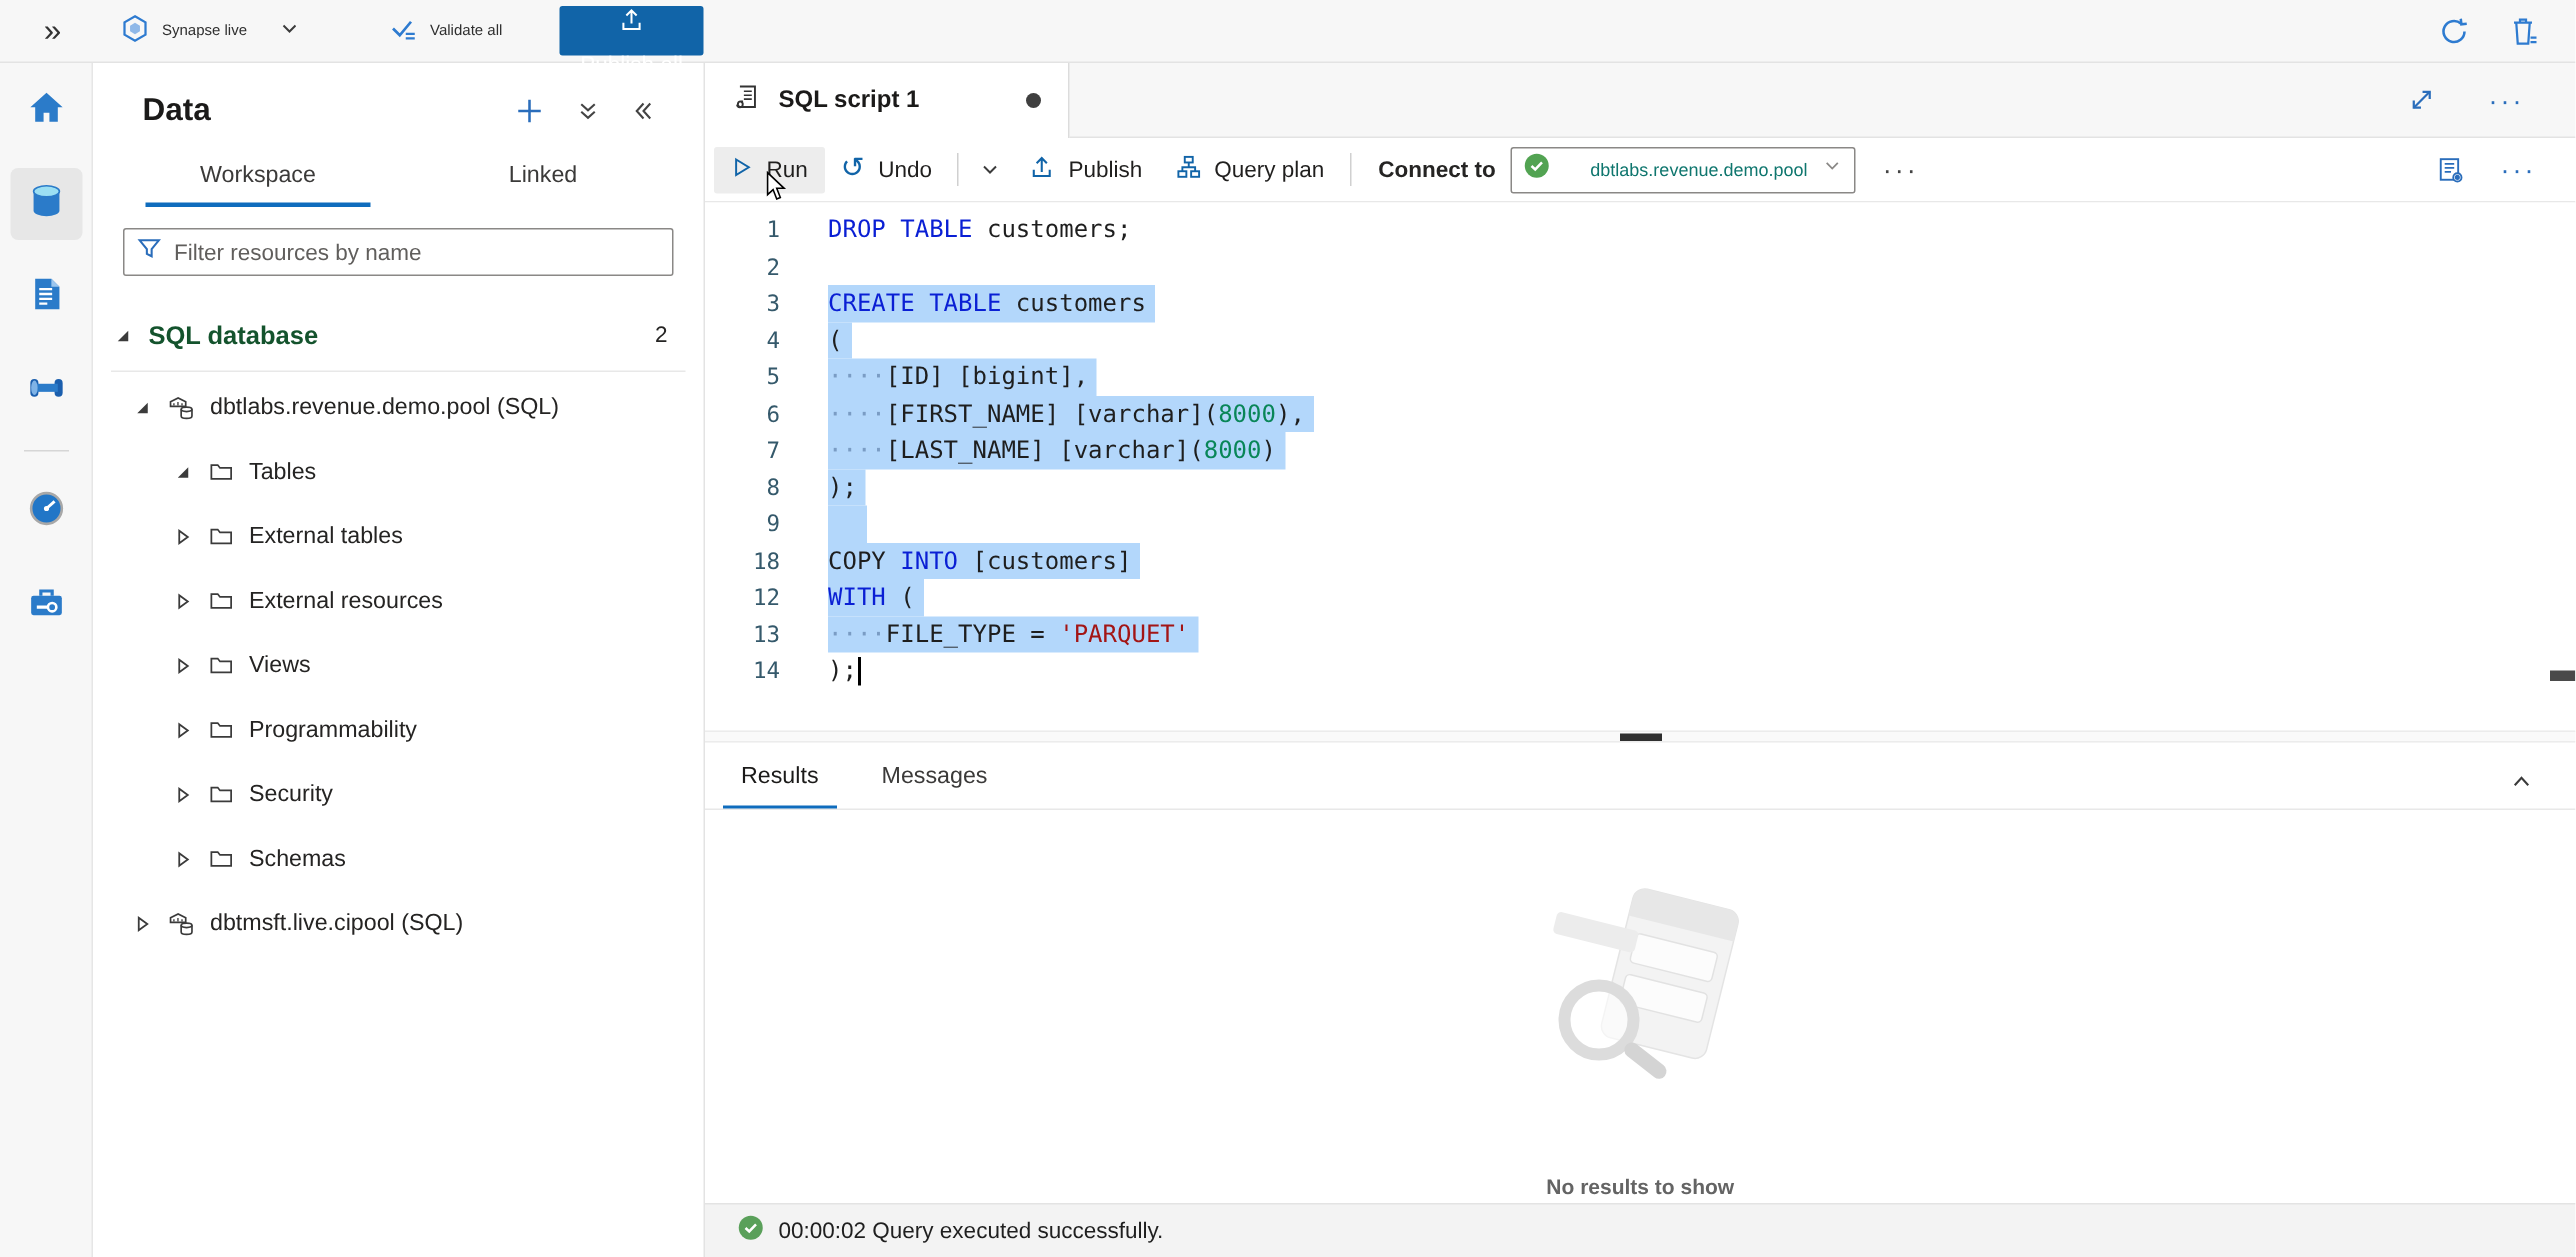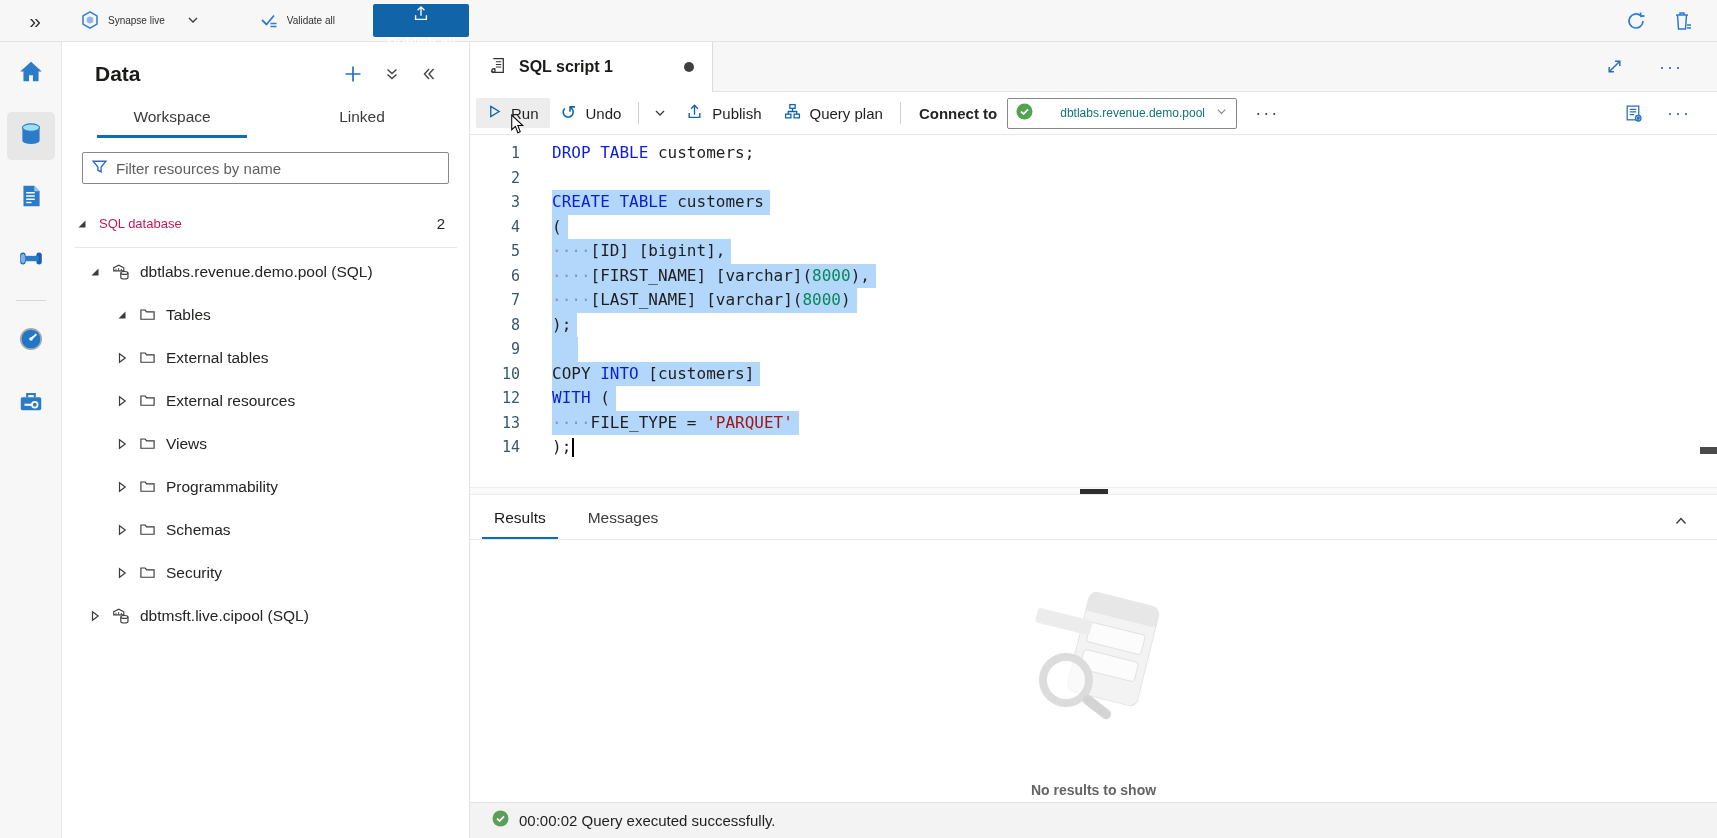--- a/index.html
+++ b/index.html
@@ -32,21 +32,21 @@
   .dp-title { font-size:21px; font-weight:bold; color:#1b1a19; }
   .dp-actions { margin-left:auto; display:flex; align-items:center; gap:17px; }
   .dp-tabs { display:flex; padding:14px 0 0 35px; gap:40px; }
   .dp-tab { width:150px; text-align:center; font-size:15.5px; color:#3b3a39; padding-bottom:9px; border-bottom:3px solid transparent; cursor:pointer; }
   .dp-tab.active { border-bottom-color:#0f6cbd; }
   .filterbox { margin:14px 20px 10px 20px; border:1px solid #8a8886; border-radius:2px; height:32px; display:flex; align-items:center; padding:0 8px; gap:8px; }
   .filterbox input { border:none; outline:none; flex:1; font-size:15px; font-family:inherit; color:#252423; background:transparent; }
   .filterbox input::placeholder { color:#605e5c; }
   .tree { flex:1; overflow:hidden; padding-top:8px; }
   .tree-row { height:43px; display:flex; align-items:center; gap:10px; cursor:pointer; font-size:15.5px; color:#252423; }
-  .tree-root-label { font-size:13px; font-weight:400; color:#be185d; }
+  .tree-root-label { font-size:17px; font-weight:700; color:#14532d; }
   .tree-count { margin-left:auto; padding-right:24px; font-size:15px; color:#252423; }
   .twisty { width:14px; display:flex; justify-content:center; flex:0 0 14px; }
   .tree-ico { display:flex; align-items:center; }
   .tree-divider { border-top:1px solid #e8e8e8; margin:2px 12px 2px 12px; }
 
   
   .main { flex:1; display:flex; flex-direction:column; min-width:0; }
   .tabrow { height:50px; flex:0 0 50px; background:#f7f7f7; border-bottom:1px solid #e3e3e3; display:flex; align-items:stretch; }
   .doc-tab { width:243px; background:#fff; border-right:1px solid #dcdcdc; display:flex; align-items:center; padding:0 18px; gap:12px; margin-bottom:-1px; cursor:pointer; }
   .doc-tab-title { font-size:16px; font-weight:600; color:#1b1a19; flex:1; }
@@ -347,34 +347,34 @@
             <span class="twisty">
               <svg width="12" height="12" viewBox="0 0 12 12">
                 <path d="M3.5 1.8 L9.2 6 L3.5 10.2 Z" fill="none" stroke="#3b3b3b" stroke-width="1.2"></path>
               </svg>
             </span>
             <span class="tree-ico">
               <svg width="17" height="17" viewBox="0 0 16 16" fill="none" stroke="#3b3b3b" stroke-width="1.1">
                 <path d="M1.8 12.5 V3.8 H5.8 L7.2 5.6 H14.2 V12.5 Z"></path>
               </svg>
             </span>
+            <span class="tree-label">Security</span>
+          </div>
+          <div class="tree-row" style="padding-left: 53px;">
+            <span class="twisty">
+              <svg width="12" height="12" viewBox="0 0 12 12">
+                <path d="M3.5 1.8 L9.2 6 L3.5 10.2 Z" fill="none" stroke="#3b3b3b" stroke-width="1.2"></path>
+              </svg>
+            </span>
+            <span class="tree-ico">
+              <svg width="17" height="17" viewBox="0 0 16 16" fill="none" stroke="#3b3b3b" stroke-width="1.1">
+                <path d="M1.8 12.5 V3.8 H5.8 L7.2 5.6 H14.2 V12.5 Z"></path>
+              </svg>
+            </span>
             <span class="tree-label">Schemas</span>
-          </div>
-          <div class="tree-row" style="padding-left: 53px;">
-            <span class="twisty">
-              <svg width="12" height="12" viewBox="0 0 12 12">
-                <path d="M3.5 1.8 L9.2 6 L3.5 10.2 Z" fill="none" stroke="#3b3b3b" stroke-width="1.2"></path>
-              </svg>
-            </span>
-            <span class="tree-ico">
-              <svg width="17" height="17" viewBox="0 0 16 16" fill="none" stroke="#3b3b3b" stroke-width="1.1">
-                <path d="M1.8 12.5 V3.8 H5.8 L7.2 5.6 H14.2 V12.5 Z"></path>
-              </svg>
-            </span>
-            <span class="tree-label">Security</span>
           </div>
           <div class="tree-row" style="padding-left: 26px;">
             <span class="twisty">
               <svg width="12" height="12" viewBox="0 0 12 12">
                 <path d="M3.5 1.8 L9.2 6 L3.5 10.2 Z" fill="none" stroke="#3b3b3b" stroke-width="1.2"></path>
               </svg>
             </span>
             <span class="tree-ico">
               <svg width="18" height="18" viewBox="0 0 16 16" fill="none" stroke="#3b3b3b" stroke-width="1">
                 <path d="M1.5 4.3 L6 2 L10.5 4.3 V7 H1.5 Z"></path>
@@ -492,21 +492,21 @@
         <div class="overview-marker"></div>
       <div class="cl"><span class="ln">1</span><span class="lc"><span class="tok-kw">DROP TABLE</span><span class="tok-pl"> customers;</span></span></div>
           <div class="cl"><span class="ln">2</span><span class="lc"></span></div>
           <div class="cl"><span class="ln">3</span><span class="lc sel"><span class="tok-kw">CREATE TABLE</span><span class="tok-pl"> customers</span></span></div>
           <div class="cl"><span class="ln">4</span><span class="lc sel"><span class="tok-pl">(</span></span></div>
           <div class="cl"><span class="ln">5</span><span class="lc sel"><span class="tok-ws">····</span><span class="tok-pl">[ID] [bigint],</span></span></div>
           <div class="cl"><span class="ln">6</span><span class="lc sel"><span class="tok-ws">····</span><span class="tok-pl">[FIRST_NAME] [varchar](</span><span class="tok-num">8000</span><span class="tok-pl">),</span></span></div>
           <div class="cl"><span class="ln">7</span><span class="lc sel"><span class="tok-ws">····</span><span class="tok-pl">[LAST_NAME] [varchar](</span><span class="tok-num">8000</span><span class="tok-pl">)</span></span></div>
           <div class="cl"><span class="ln">8</span><span class="lc sel"><span class="tok-pl">);</span></span></div>
           <div class="cl"><span class="ln">9</span><span class="lc sel empty"></span></div>
-          <div class="cl"><span class="ln">10</span><span class="lc sel"><span class="tok-pl">COPY </span><span class="tok-kw">INTO</span><span class="tok-pl"> [customers]</span></span></div>
+          <div class="cl"><span class="ln">18</span><span class="lc sel"><span class="tok-pl">COPY </span><span class="tok-kw">INTO</span><span class="tok-pl"> [customers]</span></span></div>
           <div class="cl"><span class="ln">12</span><span class="lc sel"><span class="tok-kw">WITH</span><span class="tok-pl"> (</span></span></div>
           <div class="cl"><span class="ln">13</span><span class="lc sel"><span class="tok-ws">····</span><span class="tok-pl">FILE_TYPE = </span><span class="tok-str">'PARQUET'</span></span></div>
           <div class="cl"><span class="ln">14</span><span class="lc"><span class="tok-pl">);</span><span class="caret"></span></span></div>
         </div>
 
       <div class="splitter">
         <div class="splitter-handle"></div>
       </div>
 
       <div class="results">

